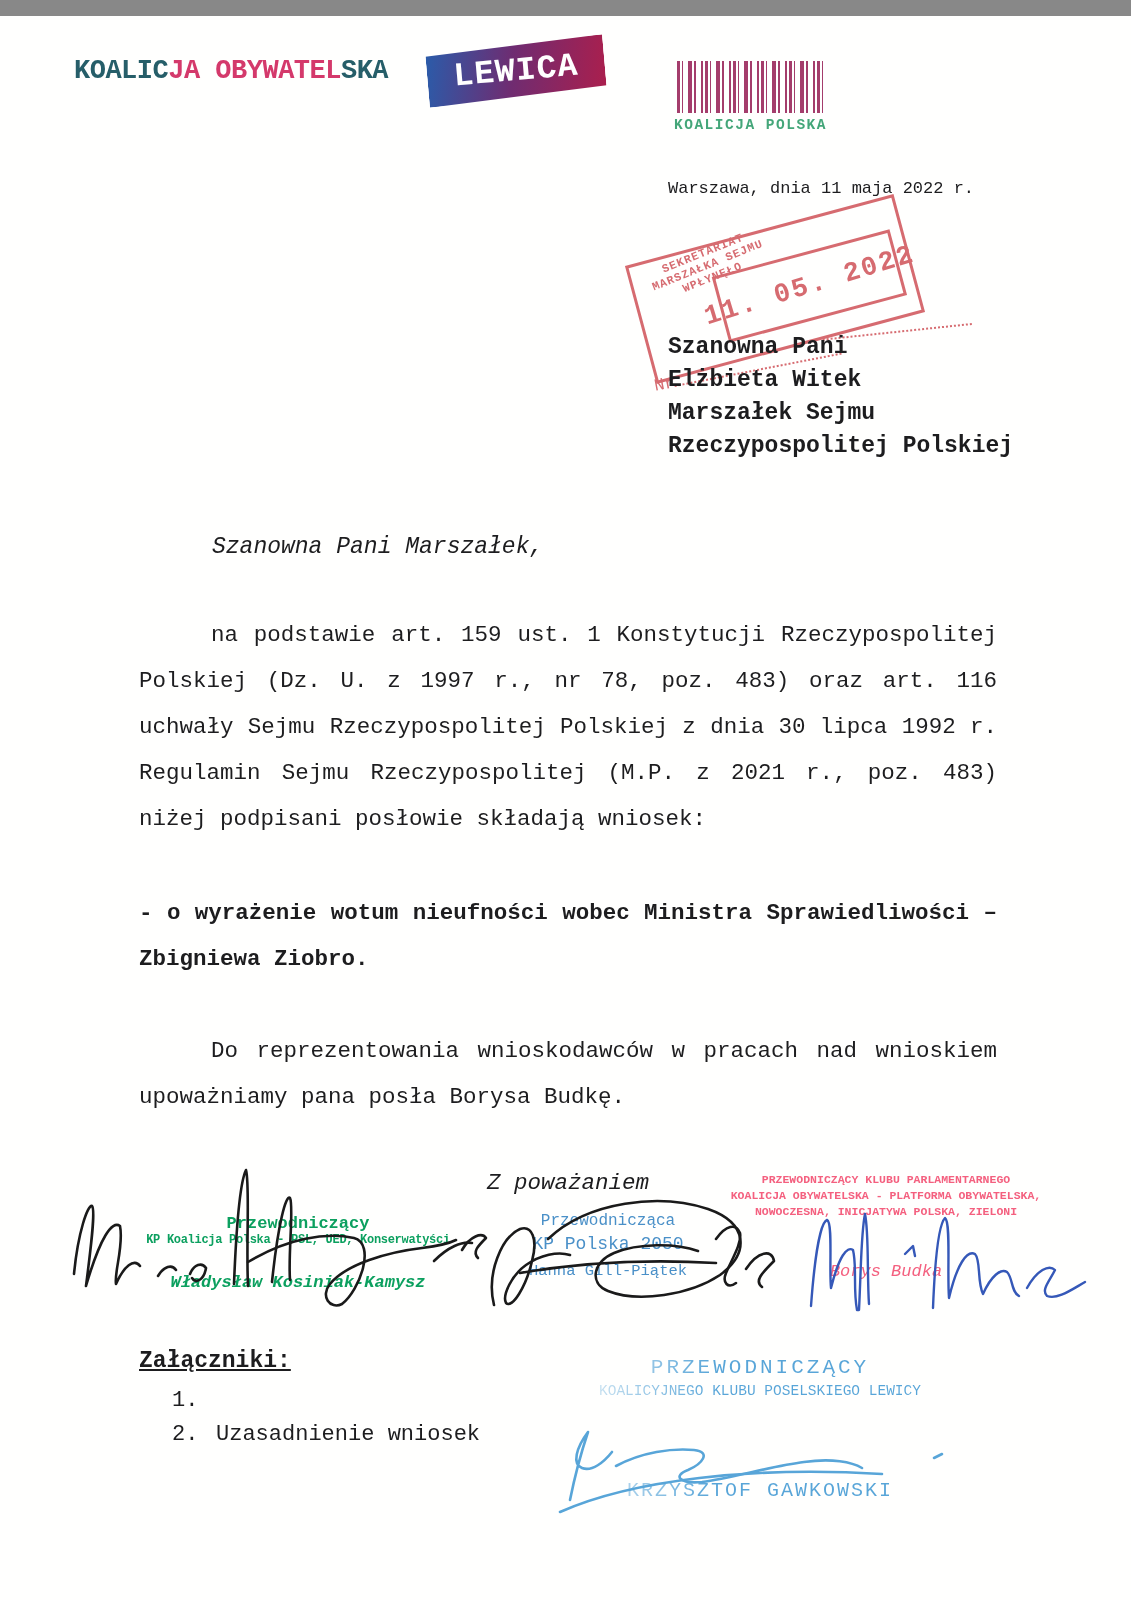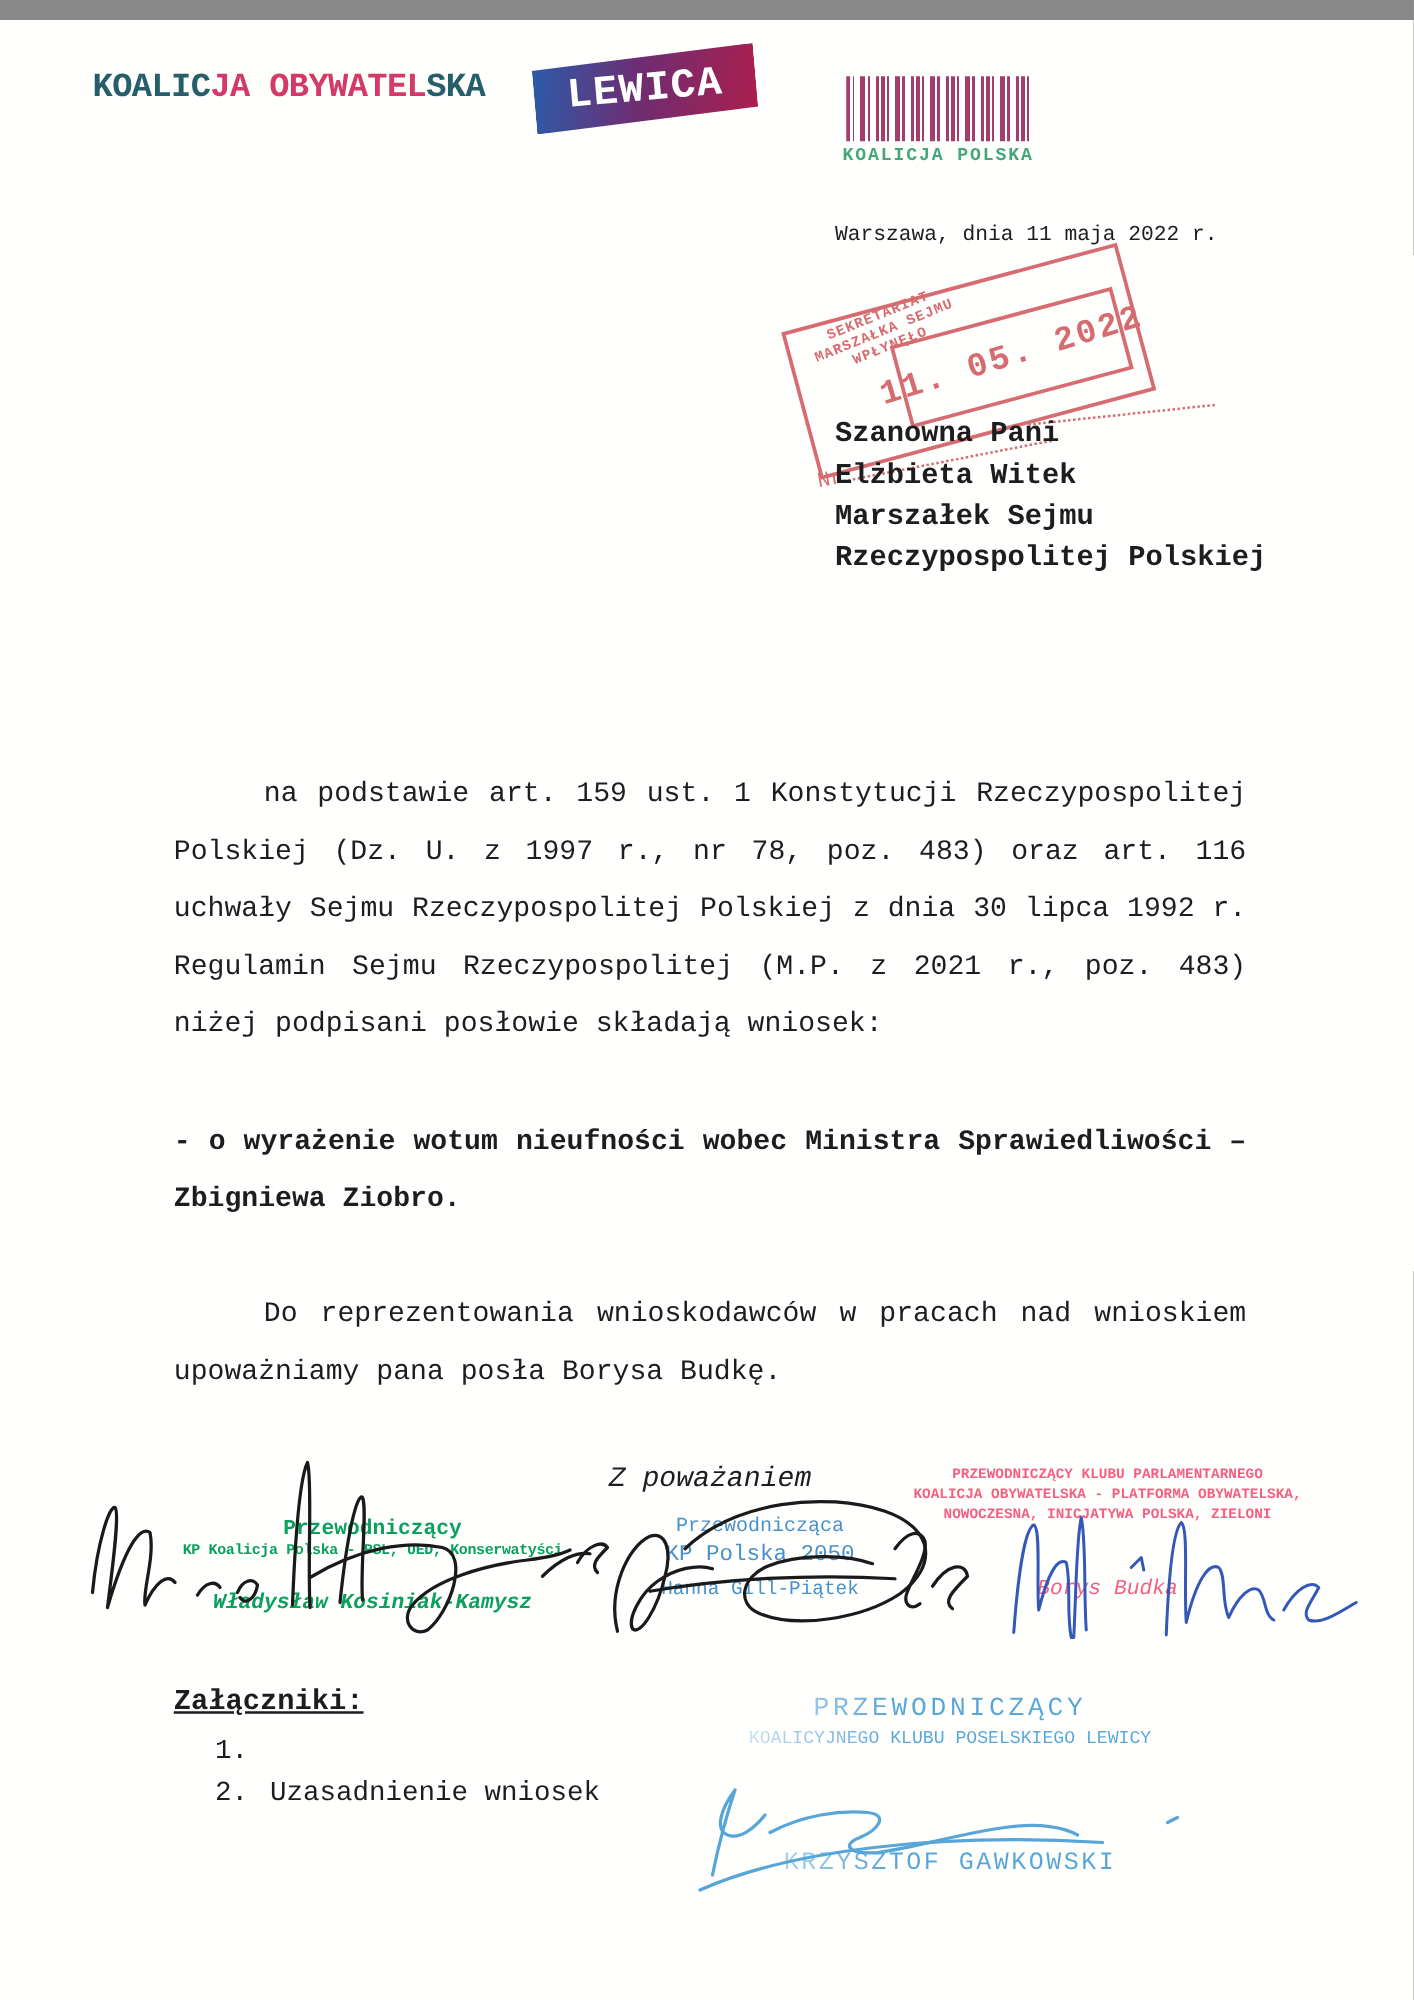--- a/index.html
+++ b/index.html
@@ -135,20 +135,21 @@
     </div>
   </div>
 
   <div class="abs addressee">
     <div>Szanowna Pani</div>
     <div>Elżbieta Witek</div>
     <div>Marszałek Sejmu</div>
     <div>Rzeczypospolitej Polskiej</div>
   </div>
 
+  <div class="abs salutation">Szanowna Pani Marszałek,</div>
 
   <div class="abs body-block">
     <p class="p-indent">na podstawie art. 159 ust. 1 Konstytucji Rzeczypospolitej Polskiej (Dz. U. z 1997 r., nr 78, poz. 483) oraz art. 116 uchwały Sejmu Rzeczypospolitej Polskiej z dnia 30 lipca 1992 r. Regulamin Sejmu Rzeczypospolitej (M.P. z 2021 r., poz. 483) niżej podpisani posłowie składają wniosek:</p>
     <p class="motion">- o wyrażenie wotum nieufności wobec Ministra Sprawiedliwości – Zbigniewa Ziobro.</p>
     <p class="p-indent p2">Do reprezentowania wnioskodawców w pracach nad wnioskiem upoważniamy pana posła Borysa Budkę.</p>
     <p class="closing">Z poważaniem</p>
   </div>
 
   <div class="abs sig-kosiniak-txt">
     <div class="r1">Przewodniczący</div>

